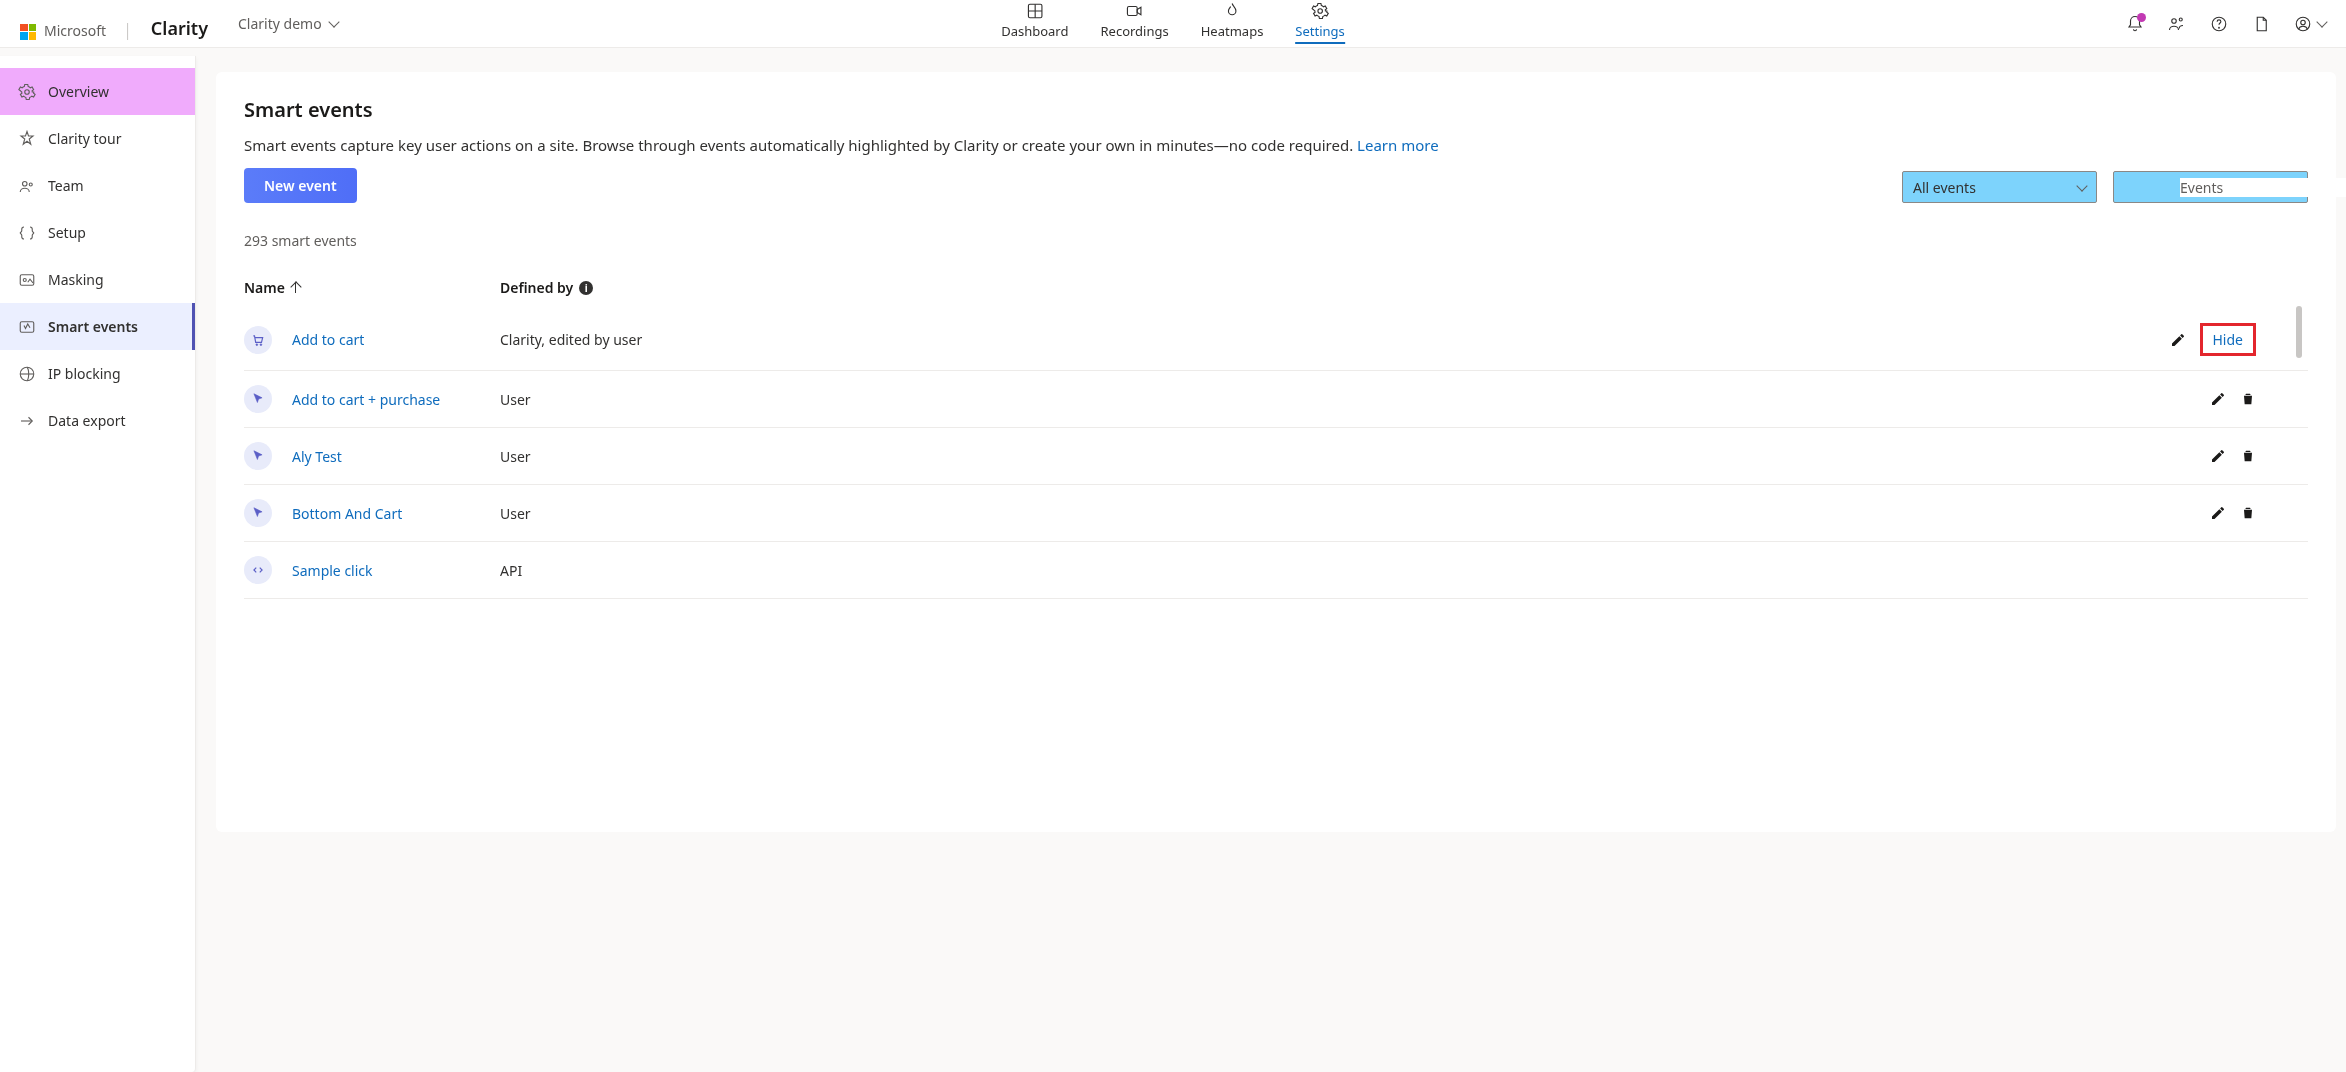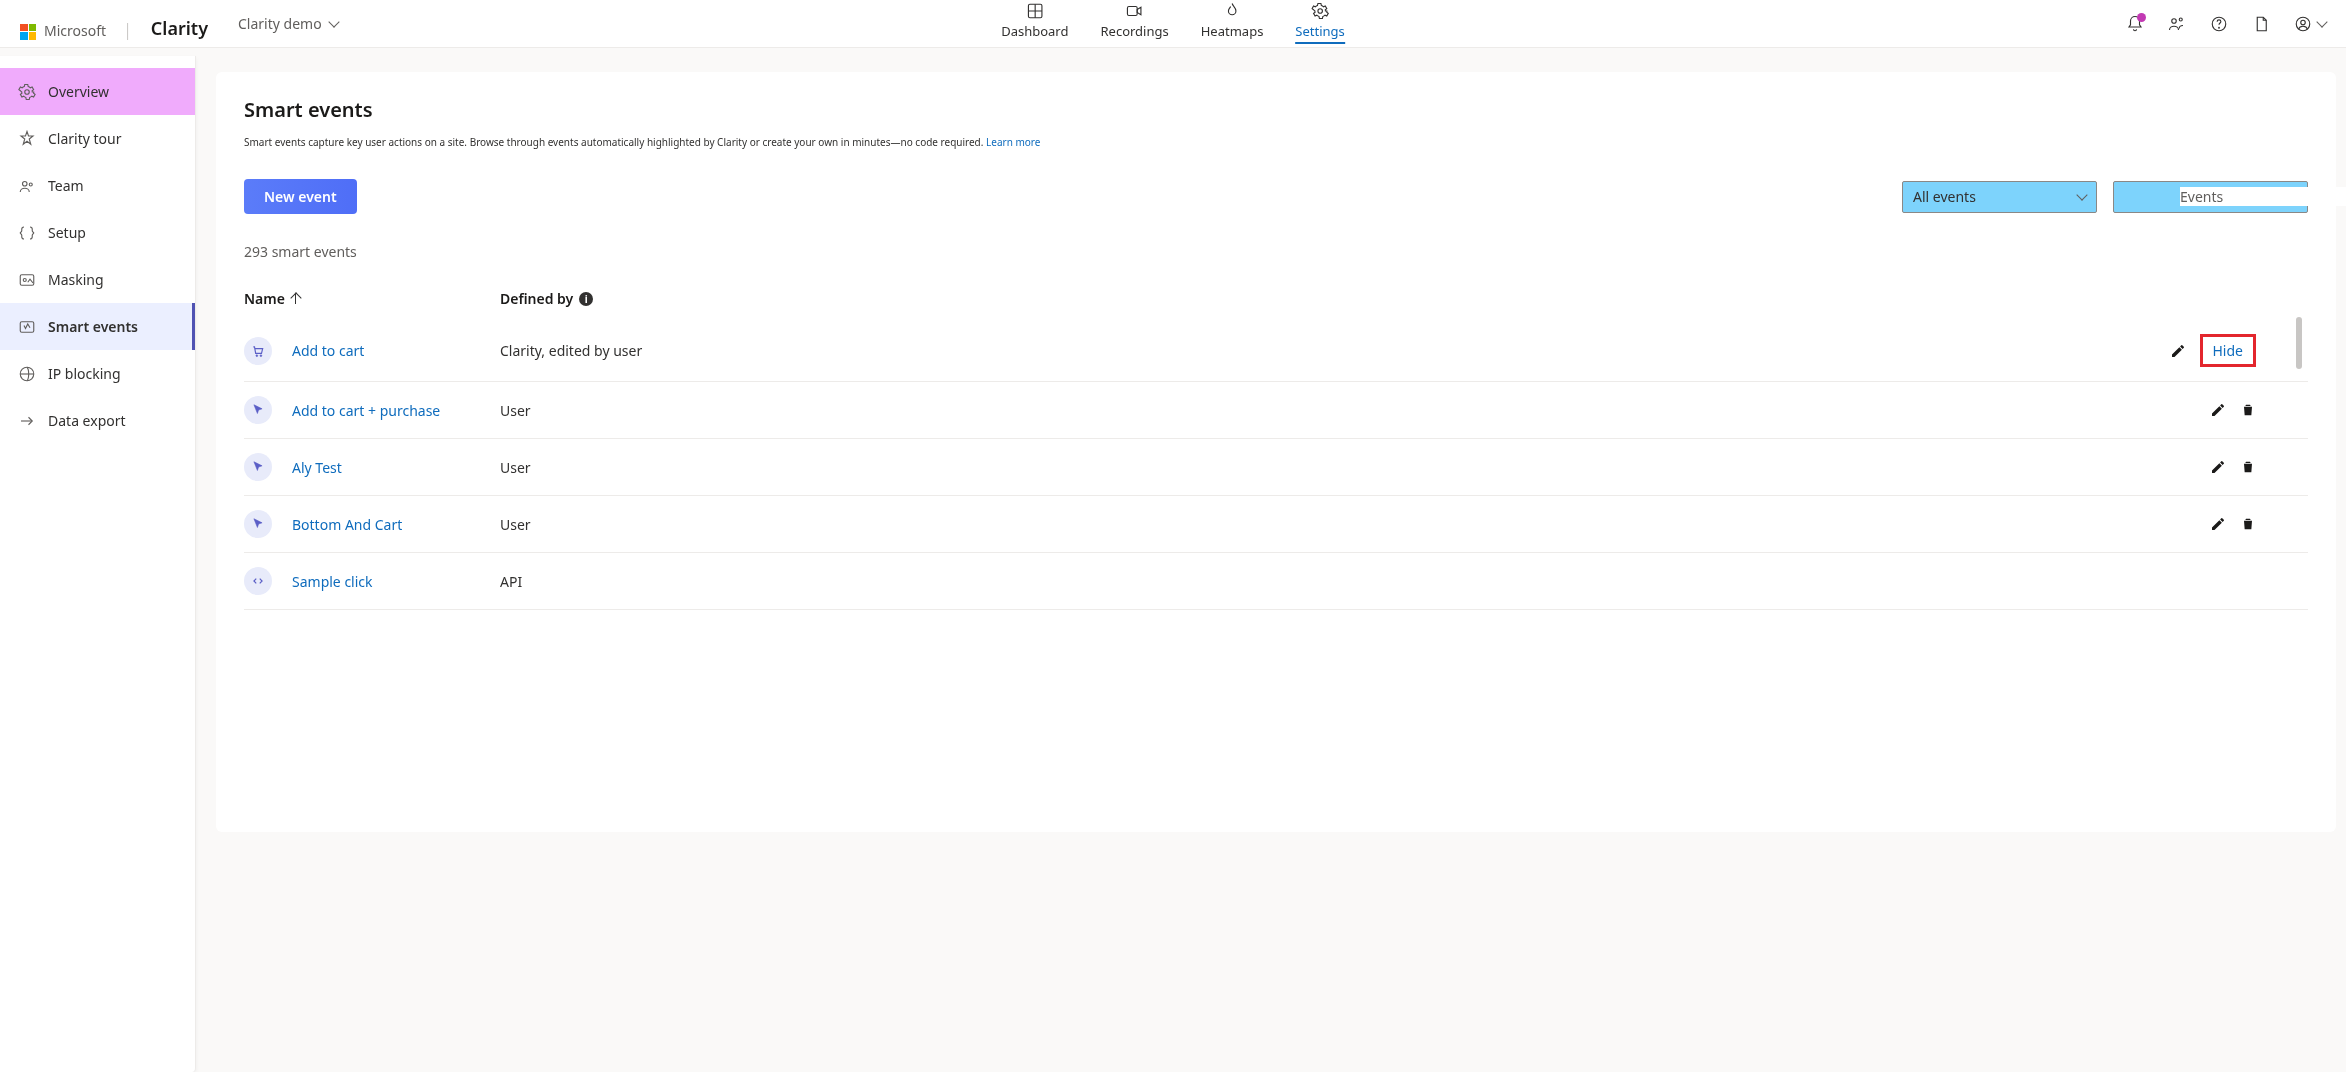--- a/index.html
+++ b/index.html
@@ -40,24 +40,24 @@
   .side-item { display: flex; align-items: center; gap: 12px; padding: 14px 18px; cursor: pointer; color: #323130; font-size: 14px; position: relative; }
   .side-item.selected { background: #f0abfc; }
   .side-item.active { background: #ebefff; font-weight: 600; }
   .side-item.active::after { content: ""; position: absolute; right: 0; top: 0; bottom: 0; width: 3px; background: #4f52b2; }
   .side-item svg { width: 18px; height: 18px; stroke: #605e5c; fill: none; stroke-width: 1.5; }
 
   
   .main { flex: 1; padding: 24px 10px 24px 20px; }
   .card { background: #fff; border-radius: 6px; padding: 24px 28px; min-height: 760px; }
   h1 { font-size: 20px; font-weight: 600; margin-bottom: 12px; }
-  .subtext { color: #323130; font-size: 10px; margin-bottom: 30px; }
+  .subtext { color: #323130; font-size: 15px; margin-bottom: 13px; }
   .subtext a { color: #0f6cbd; text-decoration: none; }
 
-  .controls { display: flex; align-items: center; margin-bottom: 28px; }
+  .controls { display: flex; align-items: flex-end; margin-bottom: 28px; }
   .btn-primary {
     background: linear-gradient(90deg, #5b7cf9, #4f6ef7);
     color: #fff; border: none; padding: 8px 20px; border-radius: 4px;
     font-size: 14px; font-weight: 600; cursor: pointer;
   }
   .controls-right { margin-left: auto; display: flex; gap: 16px; }
   .select, .search {
     border: 1px solid #8a8886; border-radius: 2px; height: 32px;
     display: flex; align-items: center; padding: 0 10px; background: #7dd3fc;
   }

